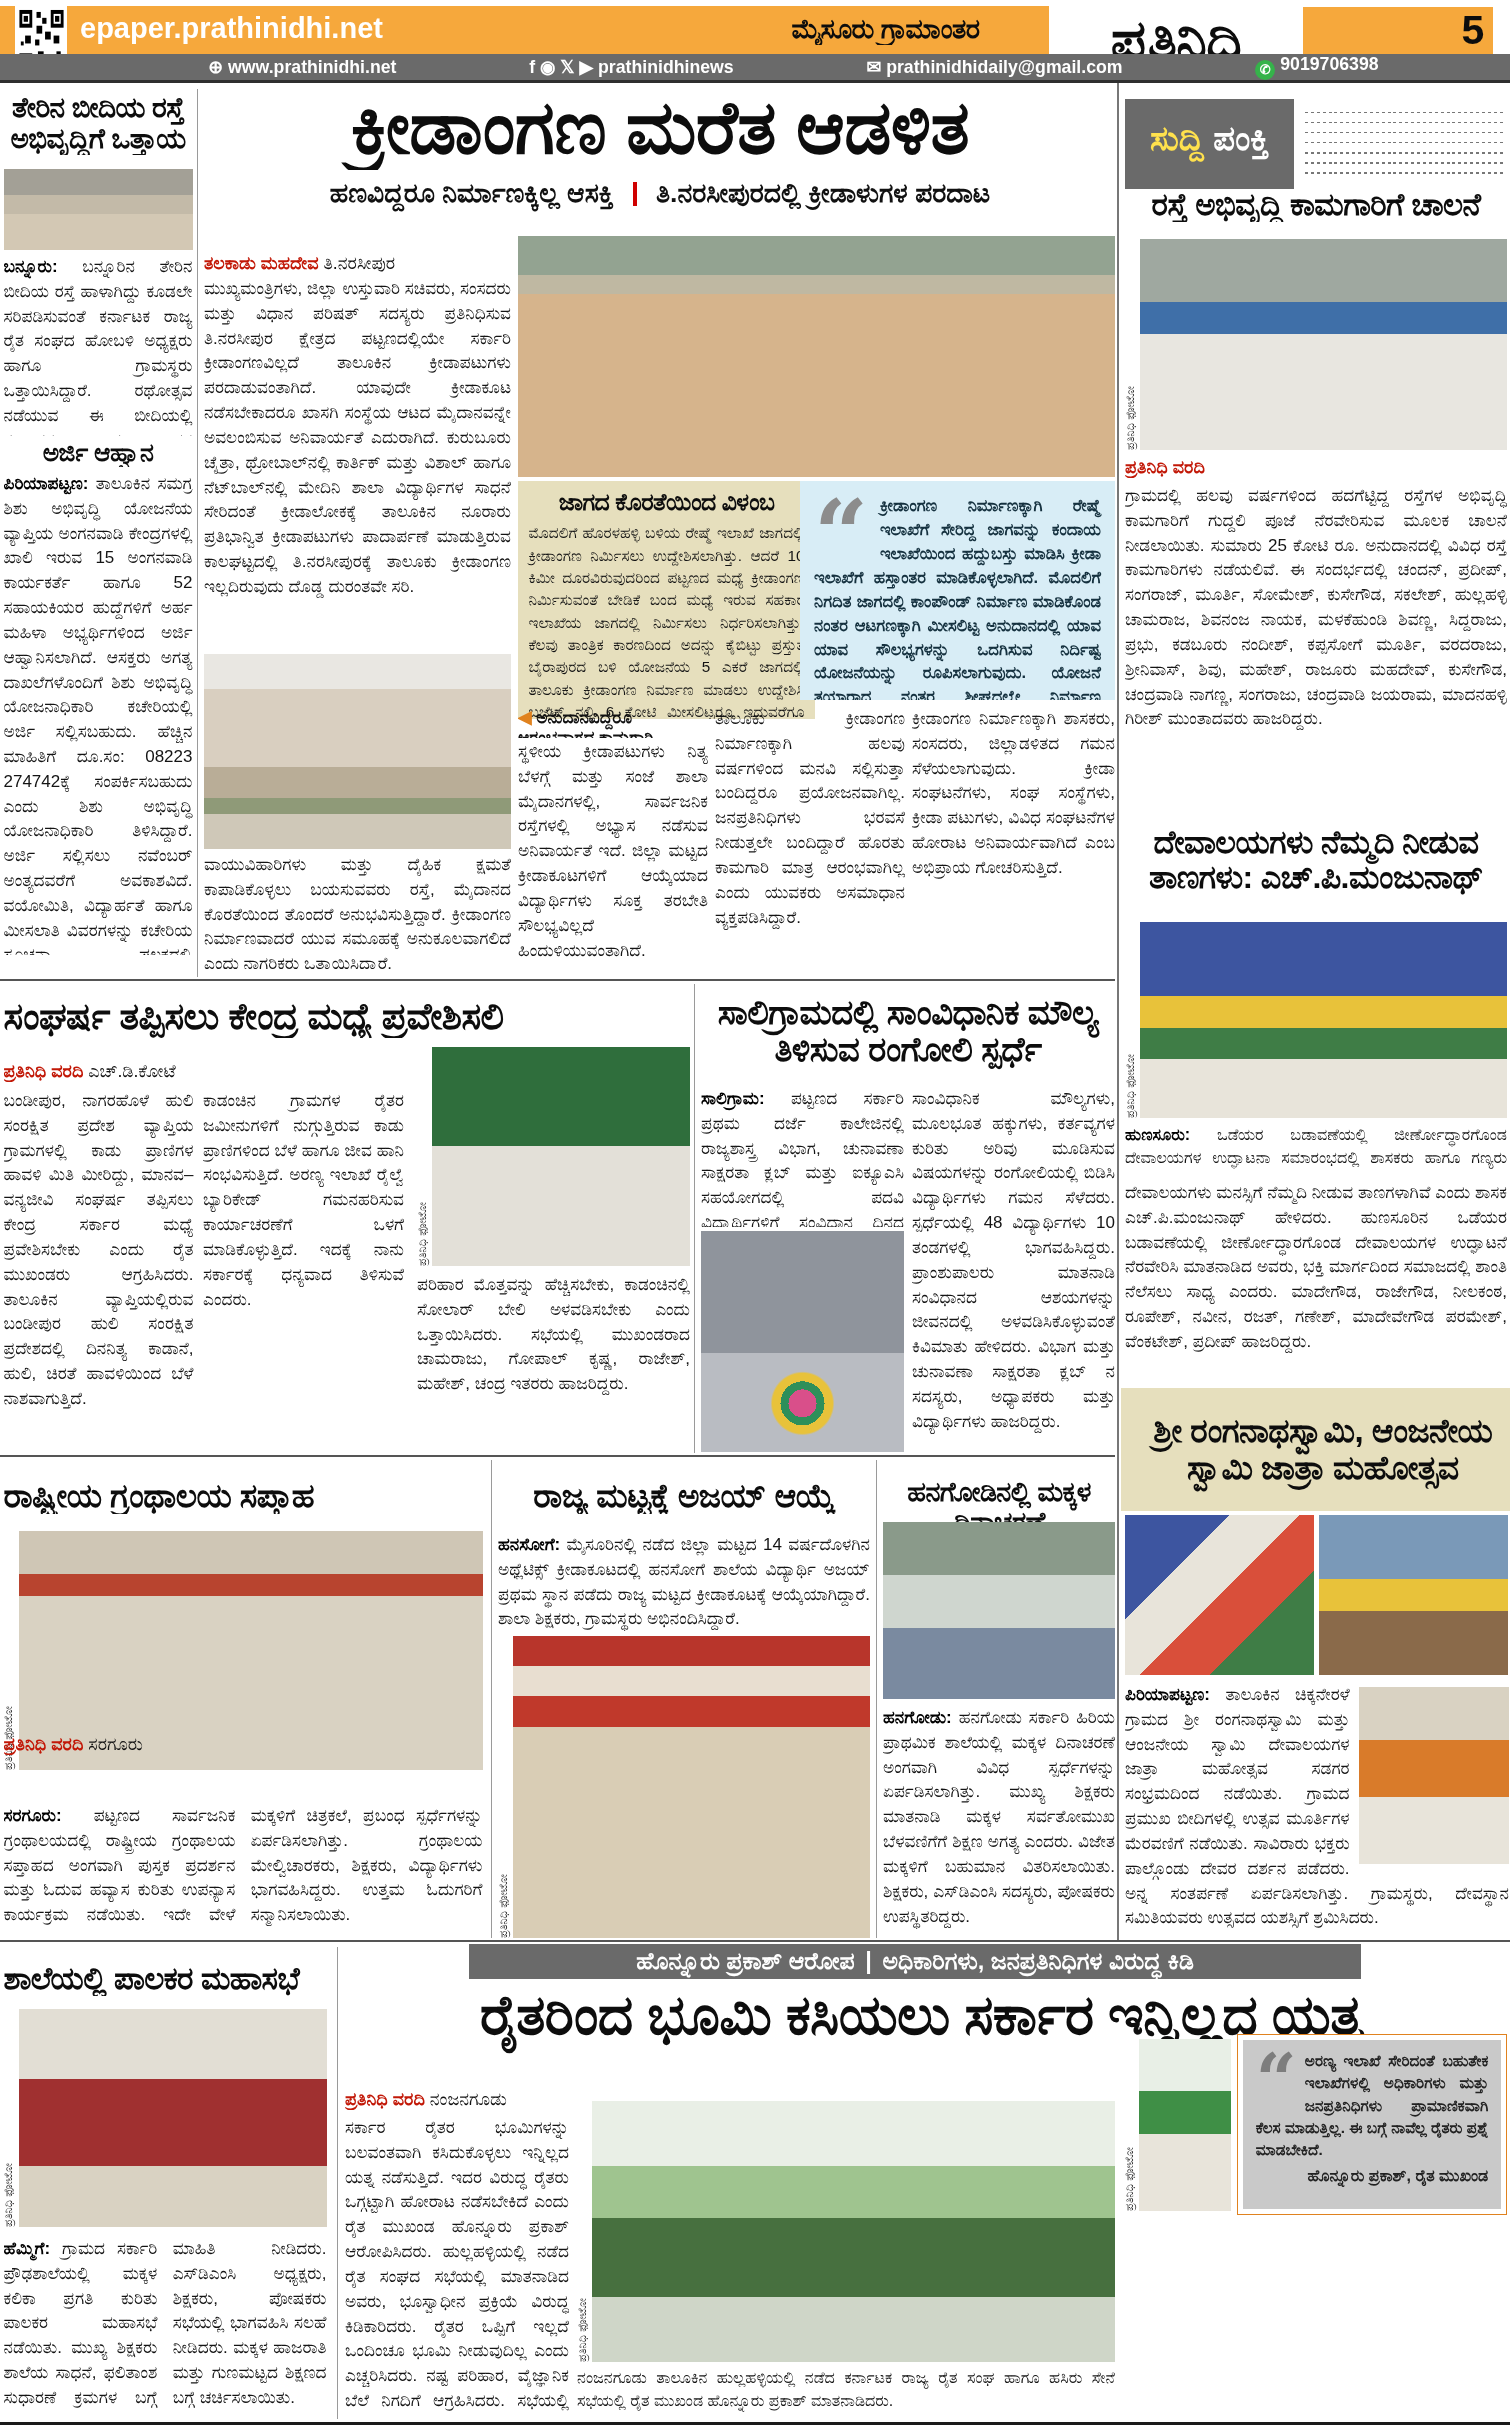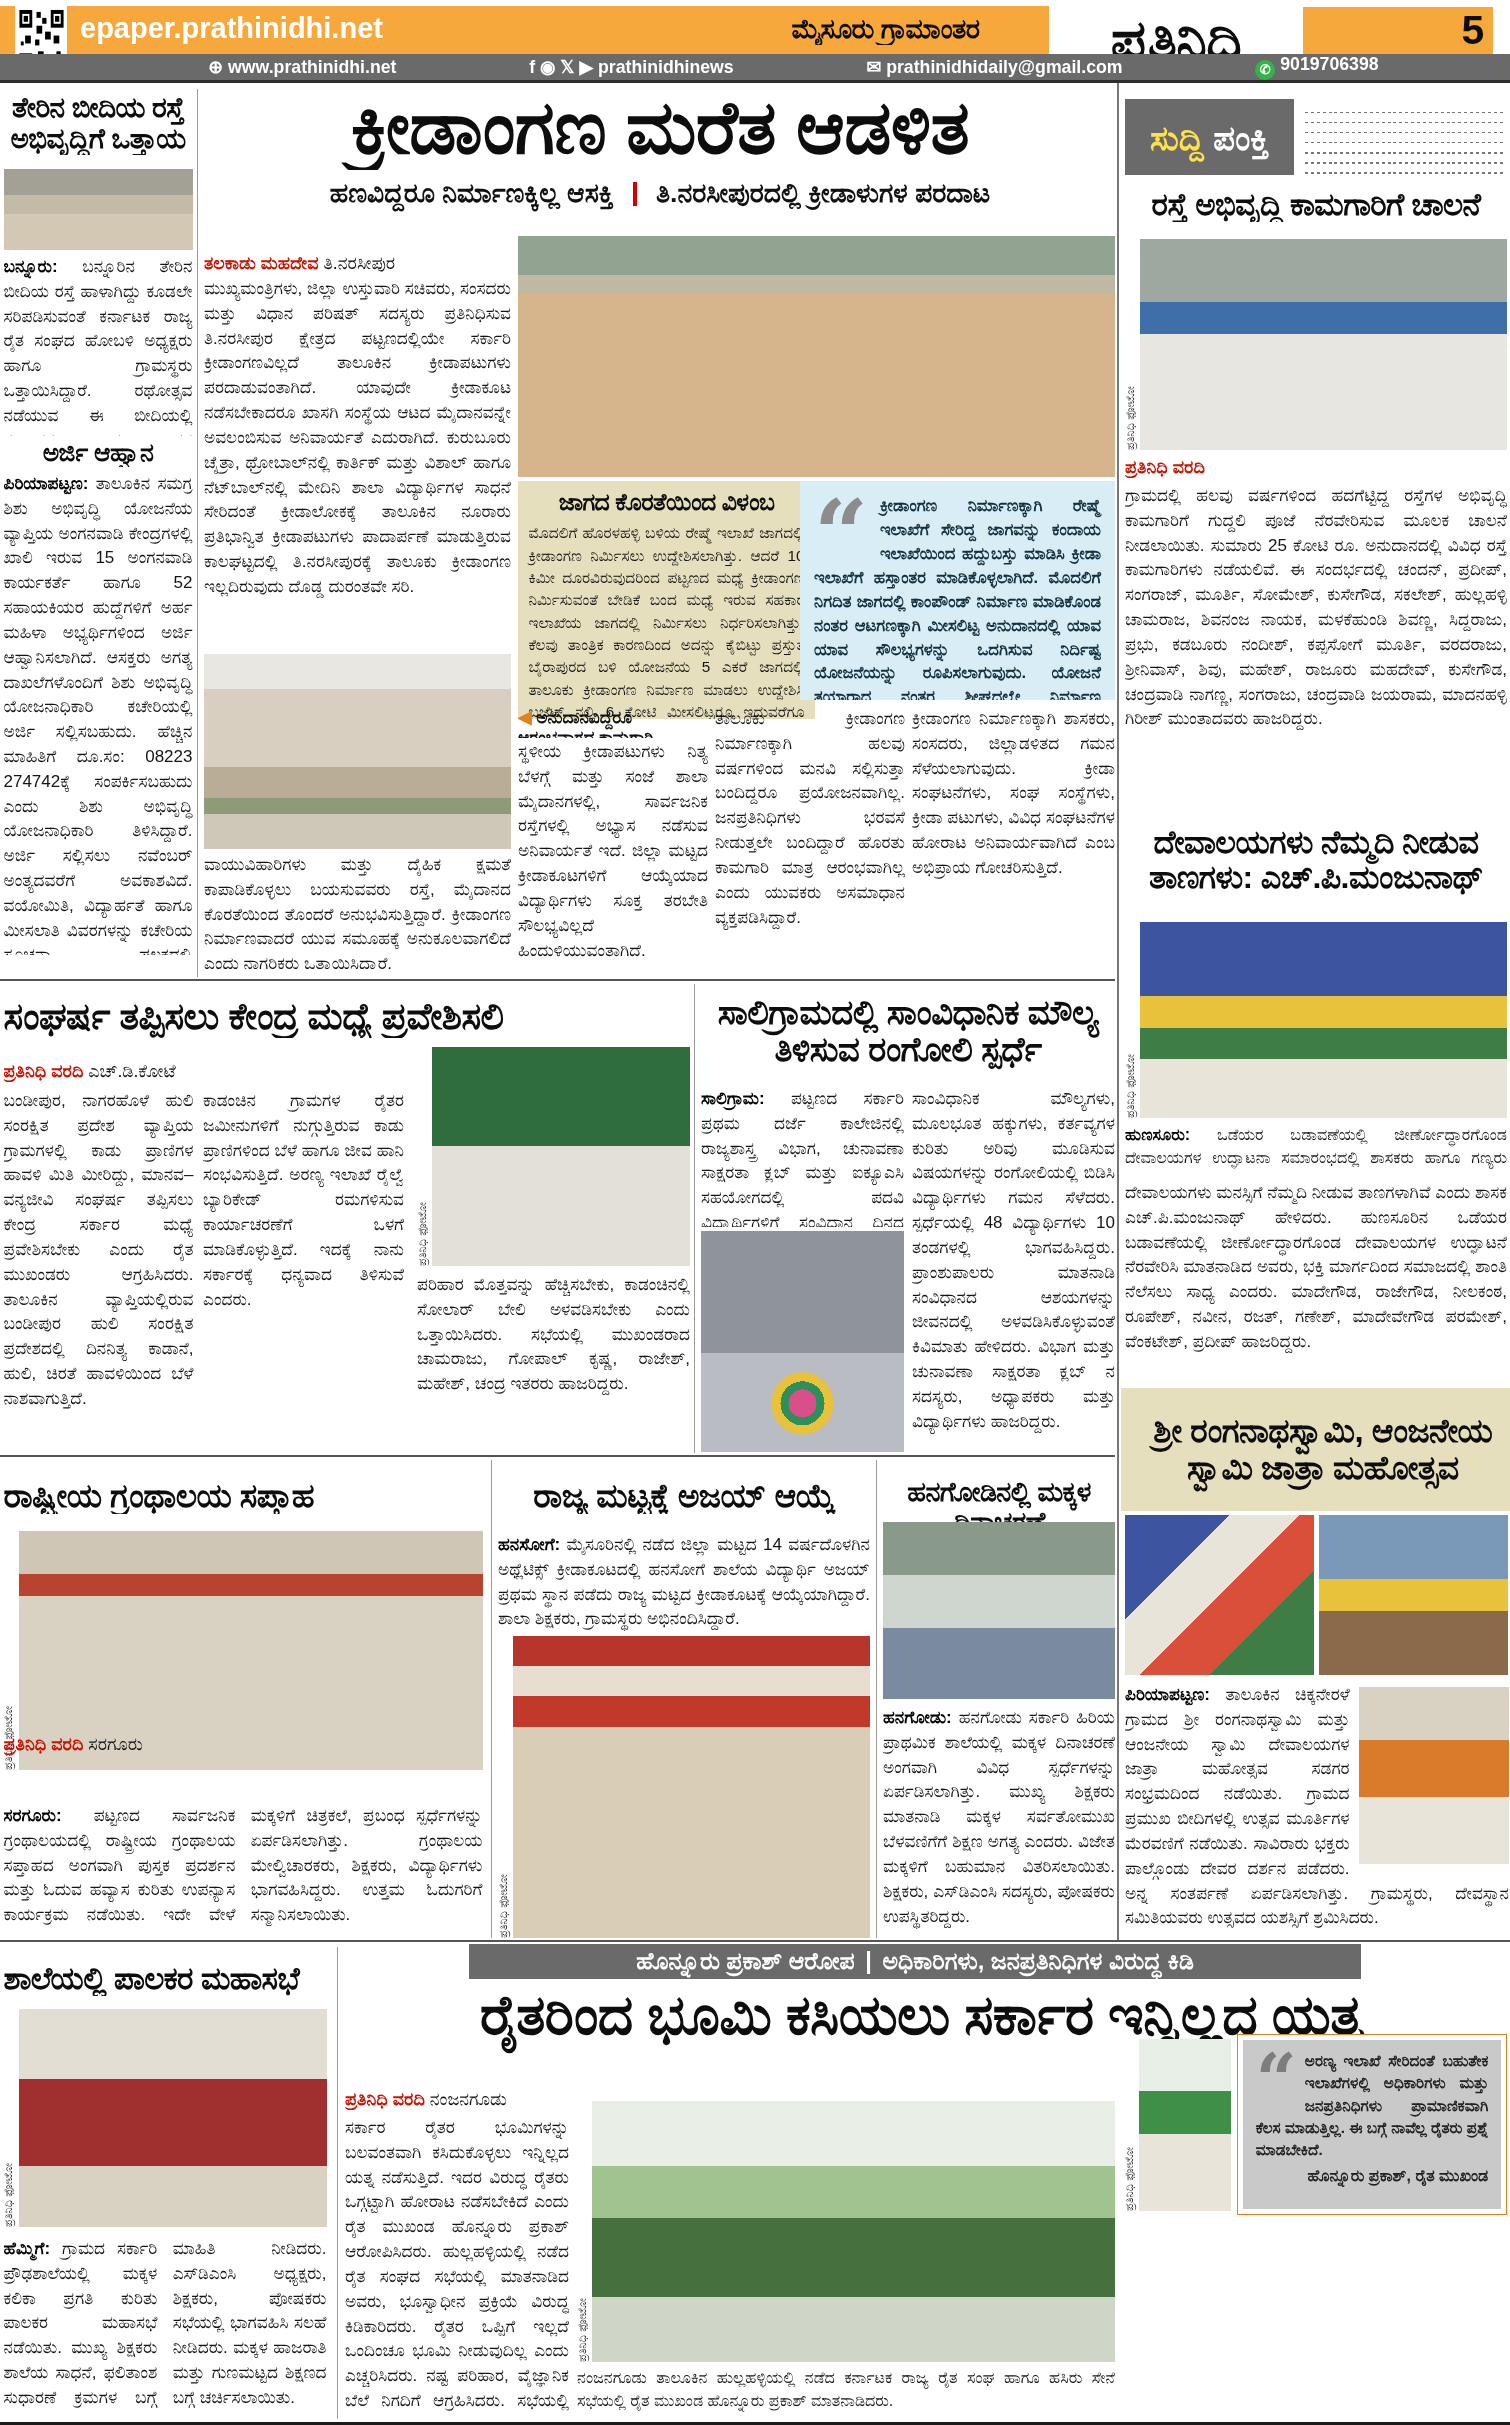--- a/index.html
+++ b/index.html
@@ -153,21 +153,21 @@
 
   <div class="abs hd" style="left:3.5px;top:997px;width:687px;font-size:37px">ಸಂಘರ್ಷ ತಪ್ಪಿಸಲು ಕೇಂದ್ರ ಮಧ್ಯೆ ಪ್ರವೇಶಿಸಲಿ</div>
   <div class="abs byline" style="left:3.5px;top:1061px;width:354px">
     <span class="red">ಪ್ರತಿನಿಧಿ ವರದಿ</span> <span>ಎಚ್.ಡಿ.ಕೋಟೆ</span>
   </div>
   <div class="pw" style="left:417px;top:1047px;width:273px;height:219px">
     <span class="credit">ಪ್ರತಿನಿಧಿ ಫೋಟೋ</span>
     <div class="photo ph-clash"></div>
   </div>
   <div class="abs bt" style="left:3.5px;top:1089px;width:190px;height:360px">ಬಂಡೀಪುರ, ನಾಗರಹೊಳೆ ಹುಲಿ ಸಂರಕ್ಷಿತ ಪ್ರದೇಶ ವ್ಯಾಪ್ತಿಯ ಗ್ರಾಮಗಳಲ್ಲಿ ಕಾಡು ಪ್ರಾಣಿಗಳ ಹಾವಳಿ ಮಿತಿ ಮೀರಿದ್ದು, ಮಾನವ–ವನ್ಯಜೀವಿ ಸಂಘರ್ಷ ತಪ್ಪಿಸಲು ಕೇಂದ್ರ ಸರ್ಕಾರ ಮಧ್ಯೆ ಪ್ರವೇಶಿಸಬೇಕು ಎಂದು ರೈತ ಮುಖಂಡರು ಆಗ್ರಹಿಸಿದರು. ತಾಲೂಕಿನ ವ್ಯಾಪ್ತಿಯಲ್ಲಿರುವ ಬಂಡೀಪುರ ಹುಲಿ ಸಂರಕ್ಷಿತ ಪ್ರದೇಶದಲ್ಲಿ ದಿನನಿತ್ಯ ಕಾಡಾನೆ, ಹುಲಿ, ಚಿರತೆ ಹಾವಳಿಯಿಂದ ಬೆಳೆ ನಾಶವಾಗುತ್ತಿದೆ.</div>
-  <div class="abs bt" style="left:203px;top:1089px;width:201px;height:360px">ಕಾಡಂಚಿನ ಗ್ರಾಮಗಳ ರೈತರ ಜಮೀನುಗಳಿಗೆ ನುಗ್ಗುತ್ತಿರುವ ಕಾಡು ಪ್ರಾಣಿಗಳಿಂದ ಬೆಳೆ ಹಾಗೂ ಜೀವ ಹಾನಿ ಸಂಭವಿಸುತ್ತಿದೆ. ಅರಣ್ಯ ಇಲಾಖೆ ರೈಲ್ವೆ ಬ್ಯಾರಿಕೇಡ್ ರಮಗಳಿಸುವ ಕಾರ್ಯಾಚರಣೆಗೆ ಒಳಗೆ ಮಾಡಿಕೊಳ್ಳುತ್ತಿದೆ. ಇದಕ್ಕೆ ನಾನು ಸರ್ಕಾರಕ್ಕೆ ಧನ್ಯವಾದ ತಿಳಿಸುವೆ ಎಂದರು.</div>
+  <div class="abs bt" style="left:203px;top:1089px;width:201px;height:360px">ಕಾಡಂಚಿನ ಗ್ರಾಮಗಳ ರೈತರ ಜಮೀನುಗಳಿಗೆ ನುಗ್ಗುತ್ತಿರುವ ಕಾಡು ಪ್ರಾಣಿಗಳಿಂದ ಬೆಳೆ ಹಾಗೂ ಜೀವ ಹಾನಿ ಸಂಭವಿಸುತ್ತಿದೆ. ಅರಣ್ಯ ಇಲಾಖೆ ರೈಲ್ವೆ ಬ್ಯಾರಿಕೇಡ್ ಗಮನಹರಿಸುವ ಕಾರ್ಯಾಚರಣೆಗೆ ಒಳಗೆ ಮಾಡಿಕೊಳ್ಳುತ್ತಿದೆ. ಇದಕ್ಕೆ ನಾನು ಸರ್ಕಾರಕ್ಕೆ ಧನ್ಯವಾದ ತಿಳಿಸುವೆ ಎಂದರು.</div>
   <div class="abs bt" style="left:417px;top:1273px;width:273px;height:177px">ಪರಿಹಾರ ಮೊತ್ತವನ್ನು ಹೆಚ್ಚಿಸಬೇಕು, ಕಾಡಂಚಿನಲ್ಲಿ ಸೋಲಾರ್ ಬೇಲಿ ಅಳವಡಿಸಬೇಕು ಎಂದು ಒತ್ತಾಯಿಸಿದರು. ಸಭೆಯಲ್ಲಿ ಮುಖಂಡರಾದ ಚಾಮರಾಜು, ಗೋಪಾಲ್ ಕೃಷ್ಣ, ರಾಜೇಶ್, ಮಹೇಶ್, ಚಂದ್ರ ಇತರರು ಹಾಜರಿದ್ದರು.</div>
   <div class="vr" style="left:694px;top:984px;height:469px"></div>
 
   <div class="abs hd ctr" style="left:701px;top:994px;width:414px;height:89px;font-size:34px">ಸಾಲಿಗ್ರಾಮದಲ್ಲಿ ಸಾಂವಿಧಾನಿಕ ಮೌಲ್ಯ ತಿಳಿಸುವ ರಂಗೋಲಿ ಸ್ಪರ್ಧೆ</div>
   <div class="abs bt" style="left:701px;top:1087px;width:203px;height:140px">
     <b>ಸಾಲಿಗ್ರಾಮ:</b> <span>ಪಟ್ಟಣದ ಸರ್ಕಾರಿ ಪ್ರಥಮ ದರ್ಜೆ ಕಾಲೇಜಿನಲ್ಲಿ ರಾಜ್ಯಶಾಸ್ತ್ರ ವಿಭಾಗ, ಚುನಾವಣಾ ಸಾಕ್ಷರತಾ ಕ್ಲಬ್ ಮತ್ತು ಐಕ್ಯೂಎಸಿ ಸಹಯೋಗದಲ್ಲಿ ಪದವಿ ವಿದ್ಯಾರ್ಥಿಗಳಿಗೆ ಸಂವಿಧಾನ ದಿನದ ಅಂಗವಾಗಿ ರಂಗೋಲಿ ಸ್ಪರ್ಧೆ ನಡೆಯಿತು.</span>
   </div>
   <div class="photo ph-rangoli" style="left:701px;top:1231px;width:203px;height:221px"></div>
   <div class="abs bt" style="left:912px;top:1087px;width:203px;height:365px">ಸಾಂವಿಧಾನಿಕ ಮೌಲ್ಯಗಳು, ಮೂಲಭೂತ ಹಕ್ಕುಗಳು, ಕರ್ತವ್ಯಗಳ ಕುರಿತು ಅರಿವು ಮೂಡಿಸುವ ವಿಷಯಗಳನ್ನು ರಂಗೋಲಿಯಲ್ಲಿ ಬಿಡಿಸಿ ವಿದ್ಯಾರ್ಥಿಗಳು ಗಮನ ಸೆಳೆದರು. ಸ್ಪರ್ಧೆಯಲ್ಲಿ 48 ವಿದ್ಯಾರ್ಥಿಗಳು 10 ತಂಡಗಳಲ್ಲಿ ಭಾಗವಹಿಸಿದ್ದರು. ಪ್ರಾಂಶುಪಾಲರು ಮಾತನಾಡಿ ಸಂವಿಧಾನದ ಆಶಯಗಳನ್ನು ಜೀವನದಲ್ಲಿ ಅಳವಡಿಸಿಕೊಳ್ಳುವಂತೆ ಕಿವಿಮಾತು ಹೇಳಿದರು. ವಿಭಾಗ ಮತ್ತು ಚುನಾವಣಾ ಸಾಕ್ಷರತಾ ಕ್ಲಬ್ ನ ಸದಸ್ಯರು, ಅಧ್ಯಾಪಕರು ಮತ್ತು ವಿದ್ಯಾರ್ಥಿಗಳು ಹಾಜರಿದ್ದರು.</div>
 
@@ -237,21 +237,21 @@
   <div class="abs" style="left:1237px;top:2034px;width:270px;height:181px;border:1.8px solid #e0821f;box-sizing:border-box;padding:4.7px;background:#fff">
     <div class="graybox" style="width:100%;height:100%;box-sizing:border-box">
       <span class="q" style="font-size:71px;color:#7d7d7d;margin:10.6px 8.3px 0 0">“</span>
       <div class="qt" style="color:#222;font-size:15.3px">ಅರಣ್ಯ ಇಲಾಖೆ ಸೇರಿದಂತೆ ಬಹುತೇಕ ಇಲಾಖೆಗಳಲ್ಲಿ ಅಧಿಕಾರಿಗಳು ಮತ್ತು ಜನಪ್ರತಿನಿಧಿಗಳು ಪ್ರಾಮಾಣಿಕವಾಗಿ ಕೆಲಸ ಮಾಡುತ್ತಿಲ್ಲ. ಈ ಬಗ್ಗೆ ನಾವೆಲ್ಲ ರೈತರು ಪ್ರಶ್ನೆ ಮಾಡಬೇಕಿದೆ.</div>
       <div class="qa" style="color:#222;font-weight:bold">ಹೊನ್ನೂರು ಪ್ರಕಾಶ್, ರೈತ ಮುಖಂಡ</div>
     </div>
   </div>
 
   <div class="vr" style="left:1117px;top:83px;height:1857px;width:1.8px;background:#777"></div>
 
-  <div class="abs gband ctr" style="left:1125px;top:99px;width:169px;height:76px;line-height:78px;font-size:34px;font-weight:bold">
+  <div class="abs gband ctr" style="left:1125px;top:99px;width:169px;height:90px;line-height:78px;font-size:34px;font-weight:bold">
     <span style="color:#ffe14d">ಸುದ್ದಿ</span>
     <span style="color:#fff"> </span>
     <span style="color:#fff">ಪಂಕ್ತಿ</span>
   </div>
   <div class="abs" style="left:1305px;top:112px;width:201px;height:65px">
     <div class="dotrow"></div>
       <div class="dotrow"></div>
       <div class="dotrow"></div>
       <div class="dotrow"></div>
     <div class="dotrow"></div>

